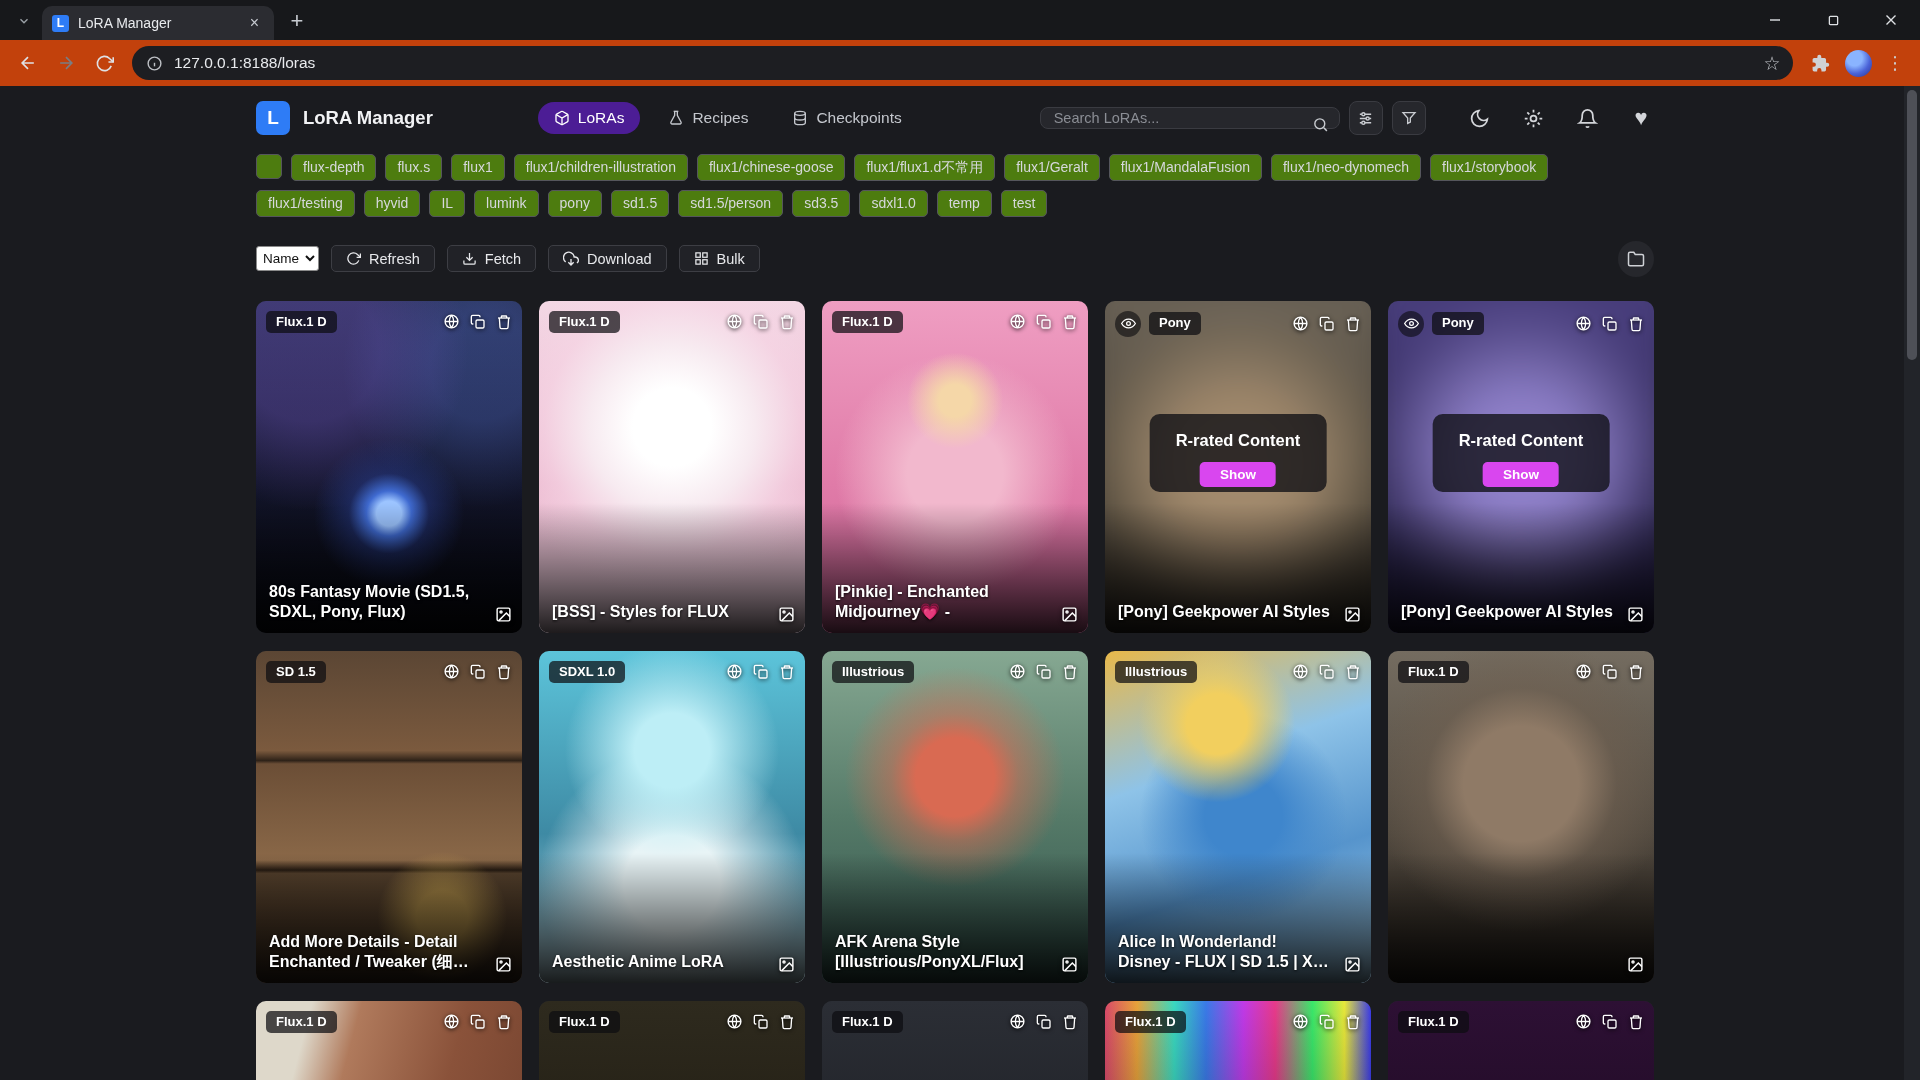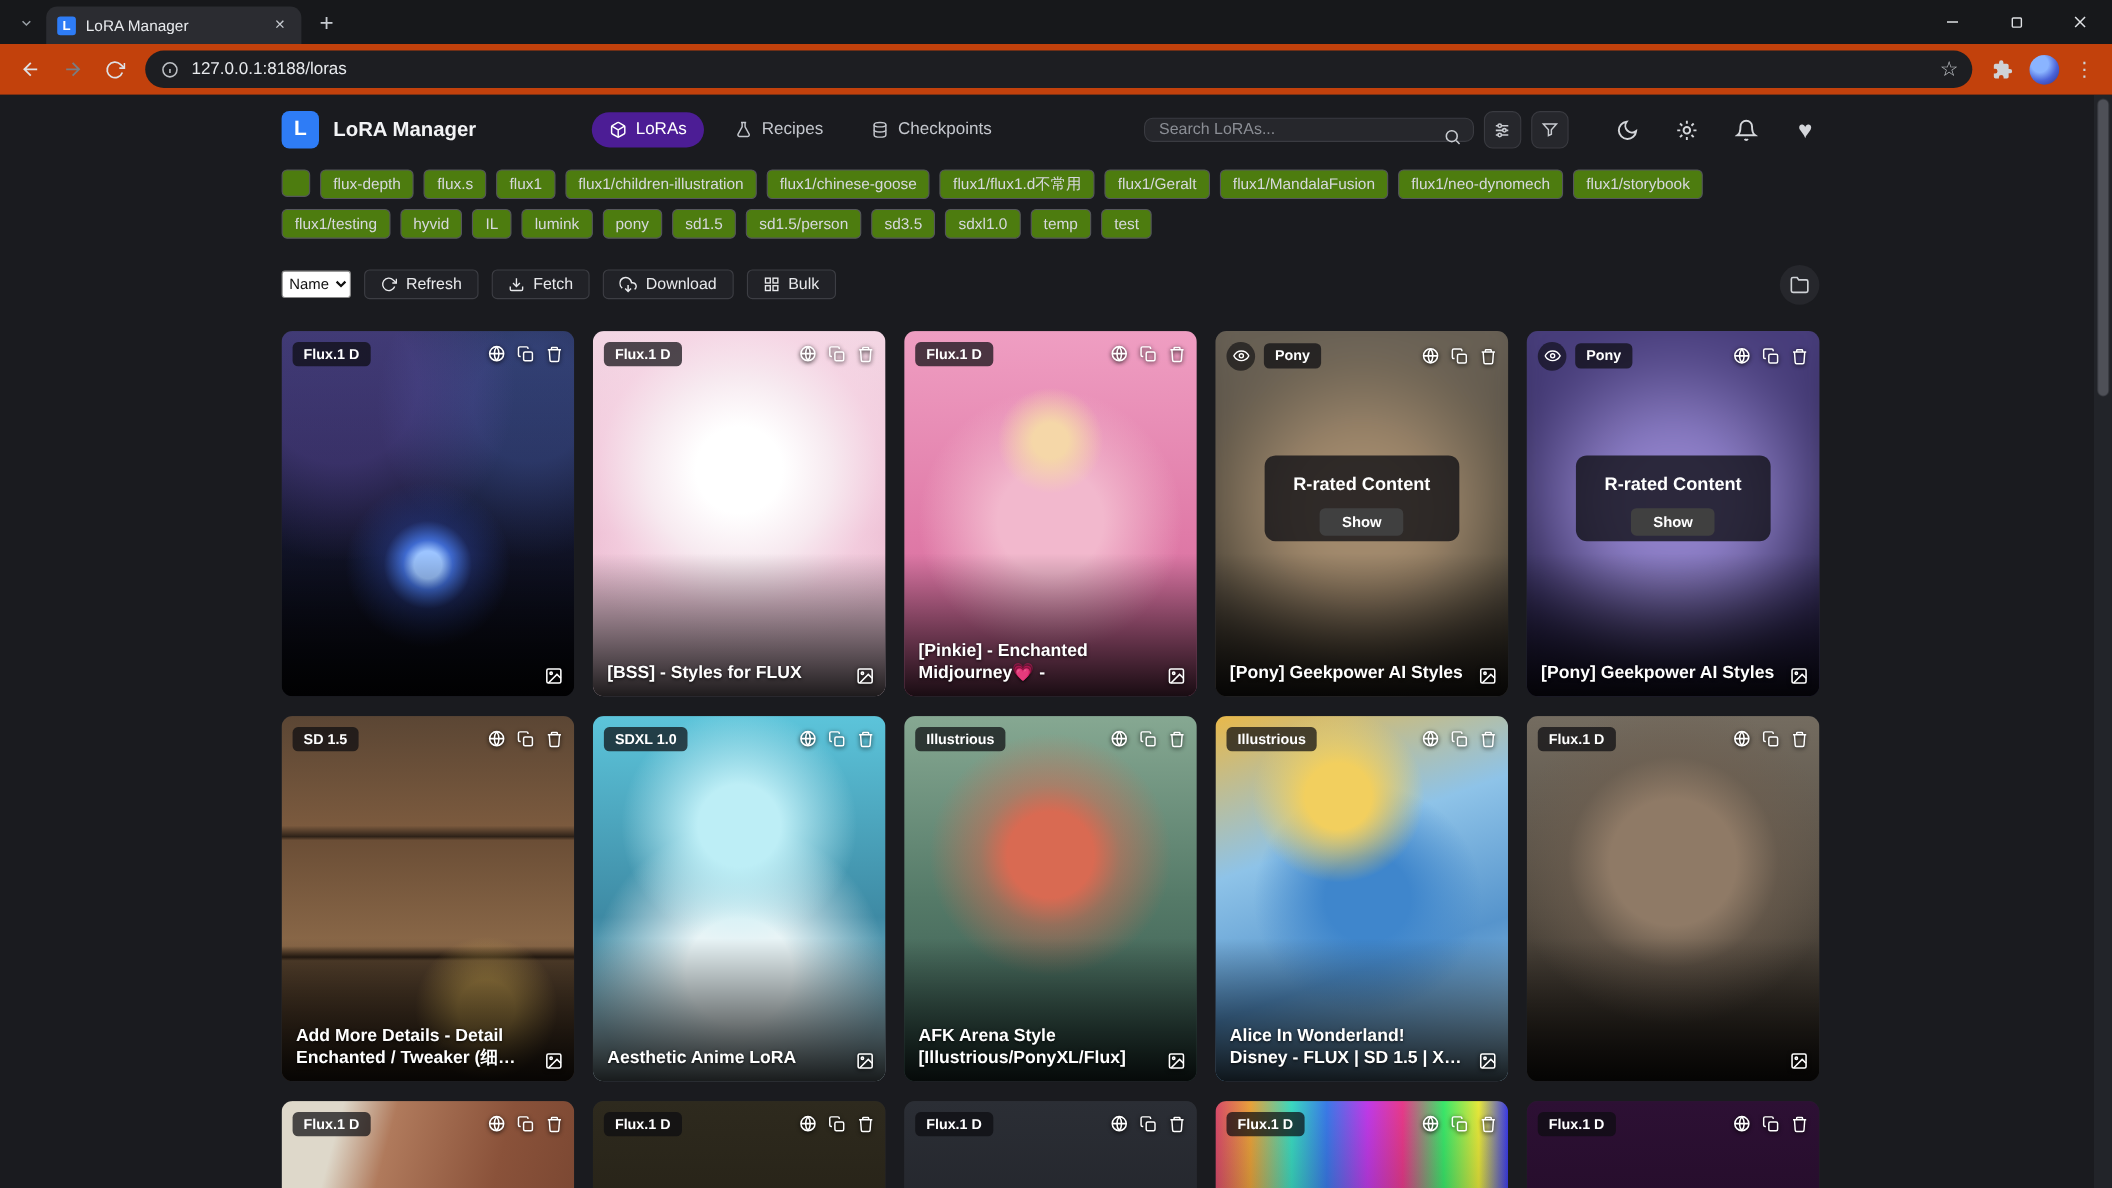--- a/index.html
+++ b/index.html
@@ -64,21 +64,21 @@
   .art{position:absolute;inset:0}
   .card.nsfw .art{filter:blur(18px) saturate(1.1);transform:scale(1.25)}
   .shade{position:absolute;left:0;right:0;bottom:0;height:130px;background:linear-gradient(180deg,rgba(0,0,0,0) 0%,rgba(0,0,0,.88) 100%)}
   .card-top{position:absolute;top:10px;left:10px;right:10px;display:flex;align-items:center;gap:8px}
   .eye{width:26px;height:26px;border-radius:50%;background:rgba(10,10,14,.6);display:flex;align-items:center;justify-content:center;color:#fff;flex:none}
   .badge{background:rgba(12,12,16,.72);color:#fff;font-size:13px;font-weight:600;padding:4px 10px;border-radius:5px;line-height:1.1;white-space:nowrap}
   .actions{margin-left:auto;display:flex;align-items:center;gap:10px;color:#fff;filter:drop-shadow(0 1px 2px rgba(0,0,0,.9))}
   .actions span{display:flex}
   .nsfw-box{position:absolute;left:50%;top:46%;transform:translate(-50%,-50%);background:rgba(16,16,20,.78);border-radius:10px;padding:17px 26px 5px;text-align:center}
   .nsfw-label{font-size:16.5px;font-weight:bold;color:#fff;white-space:nowrap}
-  .nsfw-show{margin-top:12px;background:#404040;color:#fff;border-radius:5px;padding:5px 20px;font-size:13.5px;font-weight:bold;display:inline-block}
+  .nsfw-show{margin-top:12px;background:#d946ef;color:#fff;border-radius:5px;padding:5px 20px;font-size:13.5px;font-weight:bold;display:inline-block}
   .card-title{position:absolute;left:13px;right:38px;bottom:10px;color:#fff;font-size:16px;font-weight:bold;line-height:1.28;text-shadow:0 1px 3px rgba(0,0,0,.85);display:-webkit-box;-webkit-line-clamp:2;-webkit-box-orient:vertical;overflow:hidden}
   .photo{position:absolute;right:10px;bottom:10px;color:#fff;filter:drop-shadow(0 1px 2px rgba(0,0,0,.9))}
 
   
   .page-scrollbar{position:fixed;top:86px;right:0;width:16px;height:994px;background:#222429}
   .page-scrollbar .thumb{position:absolute;top:4px;left:3px;width:10px;height:270px;background:#4e5057;border-radius:5px}
 </style>
 </head>
 <body>
 
@@ -319,20 +319,21 @@
         <span>
           <svg width="16" height="16" viewBox="0 0 24 24" fill="none" stroke="currentColor" stroke-width="2">
                 <path d="M3 6h18"></path>
                 <path d="M8 6V4a1 1 0 0 1 1-1h6a1 1 0 0 1 1 1v2"></path>
                 <path d="M19 6l-1 14a2 2 0 0 1-2 2H8a2 2 0 0 1-2-2L5 6"></path>
               </svg>
         </span>
       </span>
     </div>
 
+    <div class="card-title">80s Fantasy Movie (SD1.5, SDXL, Pony, Flux)</div>
     <span class="photo">
       <svg width="17" height="17" viewBox="0 0 24 24" fill="none" stroke="currentColor" stroke-width="2">
             <rect x="3" y="3" width="18" height="18" rx="2"></rect>
             <circle cx="8.5" cy="8.5" r="1.5"></circle>
             <path d="M21 15l-5-5L5 21"></path>
           </svg>
     </span>
   </article>
       <article class="card">
     <div class="art" style="background: radial-gradient(circle at 50% 38%, rgb(255, 255, 255) 0px, rgb(255, 255, 255) 16%, rgb(247, 234, 240) 34%, rgba(247, 215, 230, 0.6) 52%, transparent 70%), linear-gradient(rgb(243, 215, 228) 0%, rgb(234, 182, 205) 55%, rgb(246, 220, 233) 100%);"></div>

